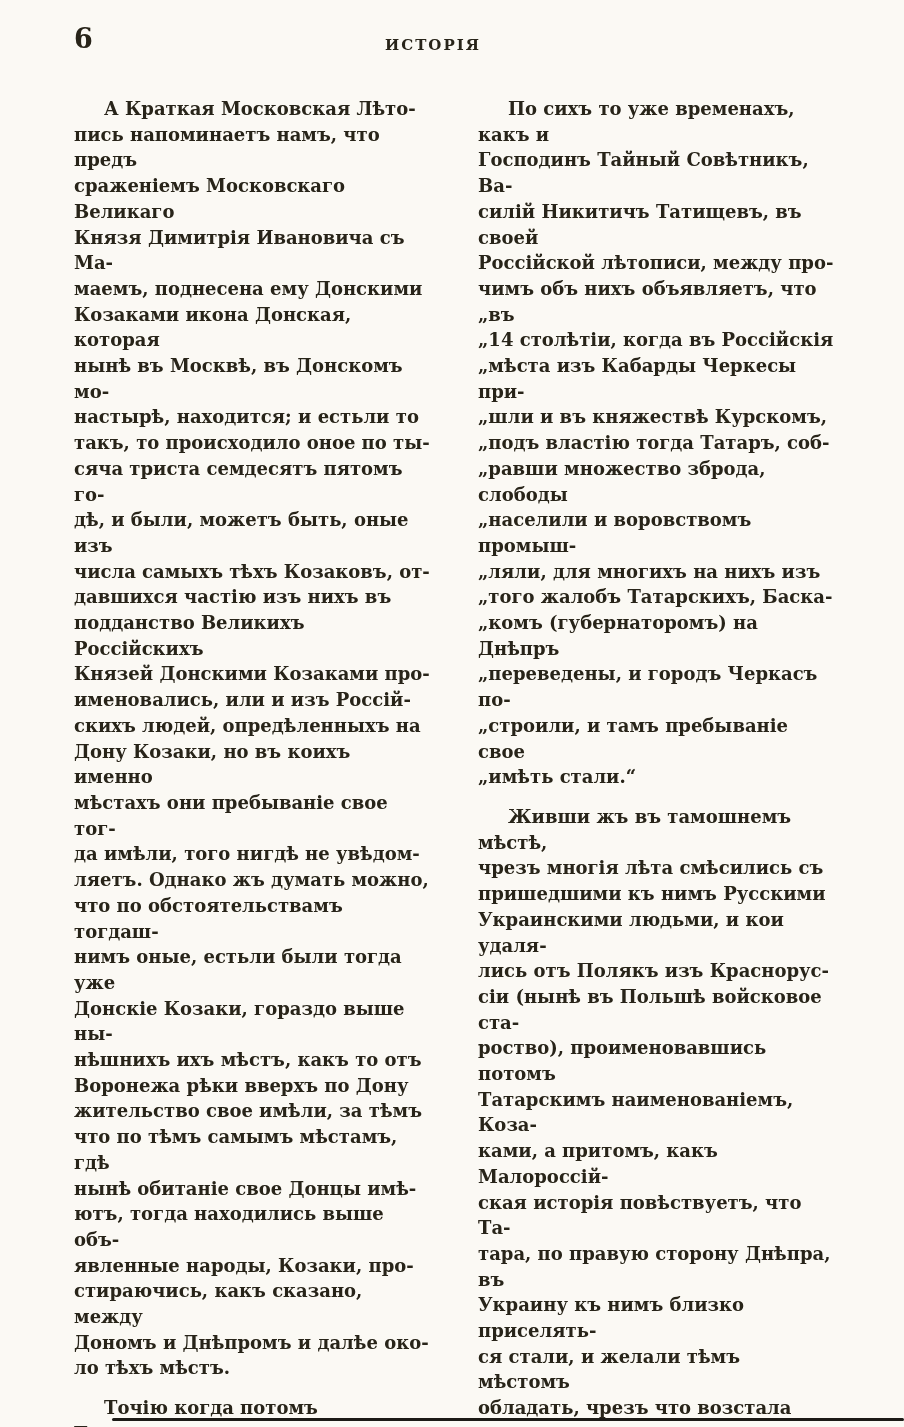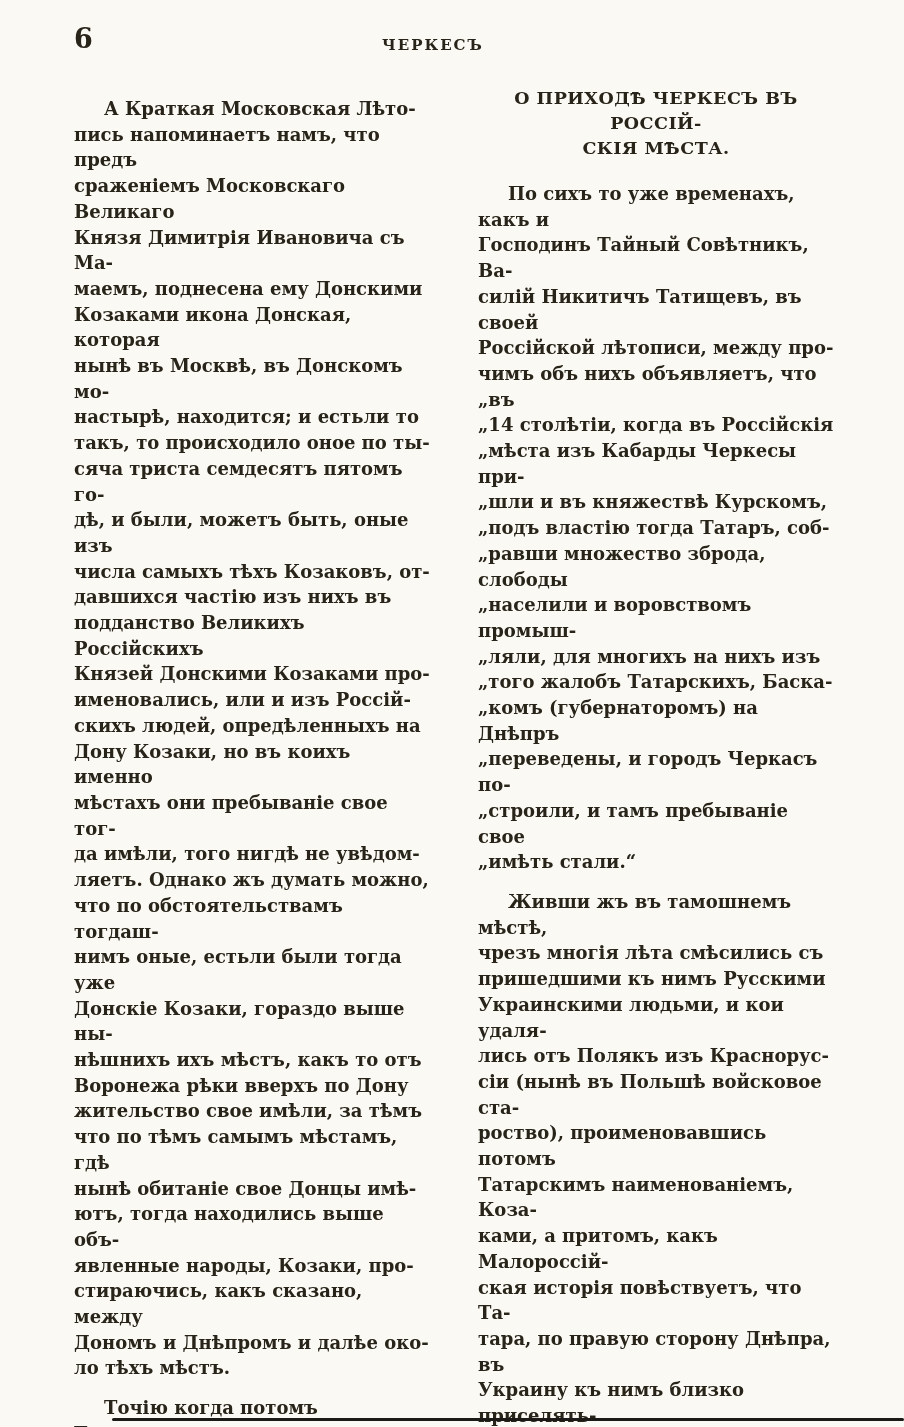--- a/index.html
+++ b/index.html
@@ -64,21 +64,21 @@
     border-radius: 2px;
   }
 </style>
 </head>
 <body>
 
 <div class="page">
 
   <div class="page-number">6</div>
 
-  <div class="running-head">ЧЕРКЕСЪ</div>
+  <div class="running-head">ИСТОРІЯ</div>
 
   <div class="columns">
 
     <div class="col">
       <p class="para">А Краткая Московская Лѣто-
 пись напоминаетъ намъ, что предъ
 сраженіемъ Московскаго Великаго
 Князя Димитрія Ивановича съ Ма-
 маемъ, поднесена ему Донскими
 Козаками икона Донская, которая
@@ -117,22 +117,20 @@
 тогда вся та страна была опровер-
 жена и можетъ быть, какъ неми-
 нуемо, со всѣми тѣми Донскими
 Козаками, и стало быть тамо оби-
 талище народа Татарскаго, какъ
 о томъ въ исторіяхъ и лѣтописяхъ
 Россійскихъ повѣствуется.</p>
     </div>
 
     <div class="col">
-      <h2 class="section-heading">О ПРИХОДѢ ЧЕРКЕСЪ ВЪ РОССІЙ-
-СКІЯ МѢСТА.</h2>
       <p class="para">По сихъ то уже временахъ, какъ и
 Господинъ Тайный Совѣтникъ, Ва-
 силій Никитичъ Татищевъ, въ своей
 Россійской лѣтописи, между про-
 чимъ объ нихъ объявляетъ, что „въ
 „14 столѣтіи, когда въ Россійскія
 „мѣста изъ Кабарды Черкесы при-
 „шли и въ княжествѣ Курскомъ,
 „подъ властію тогда Татаръ, соб-
 „равши множество зброда, слободы

